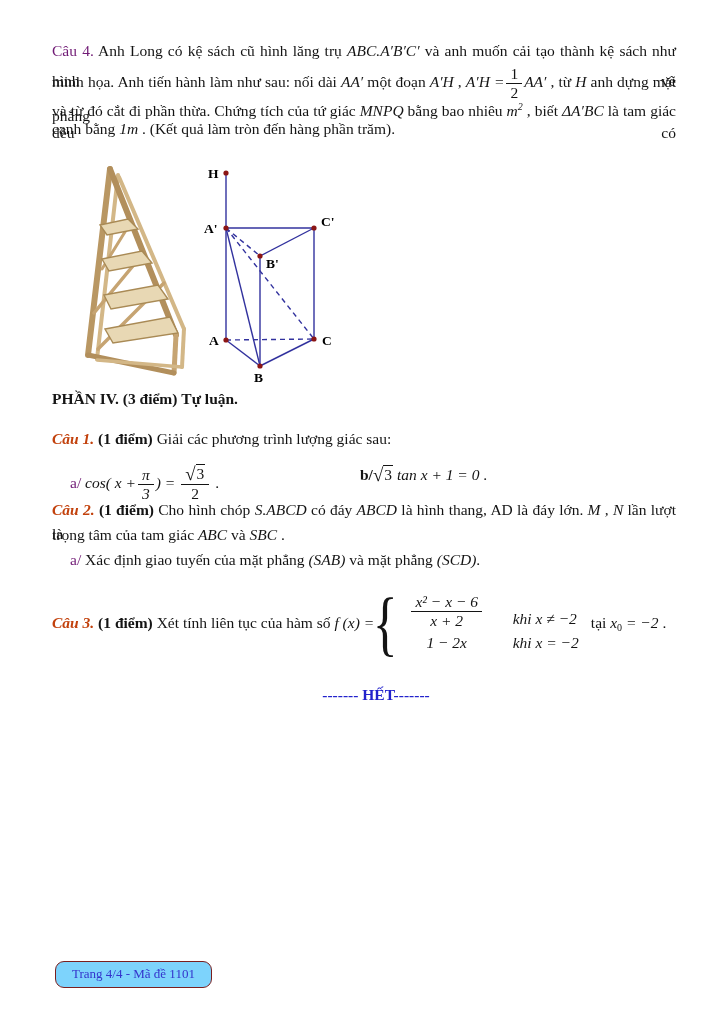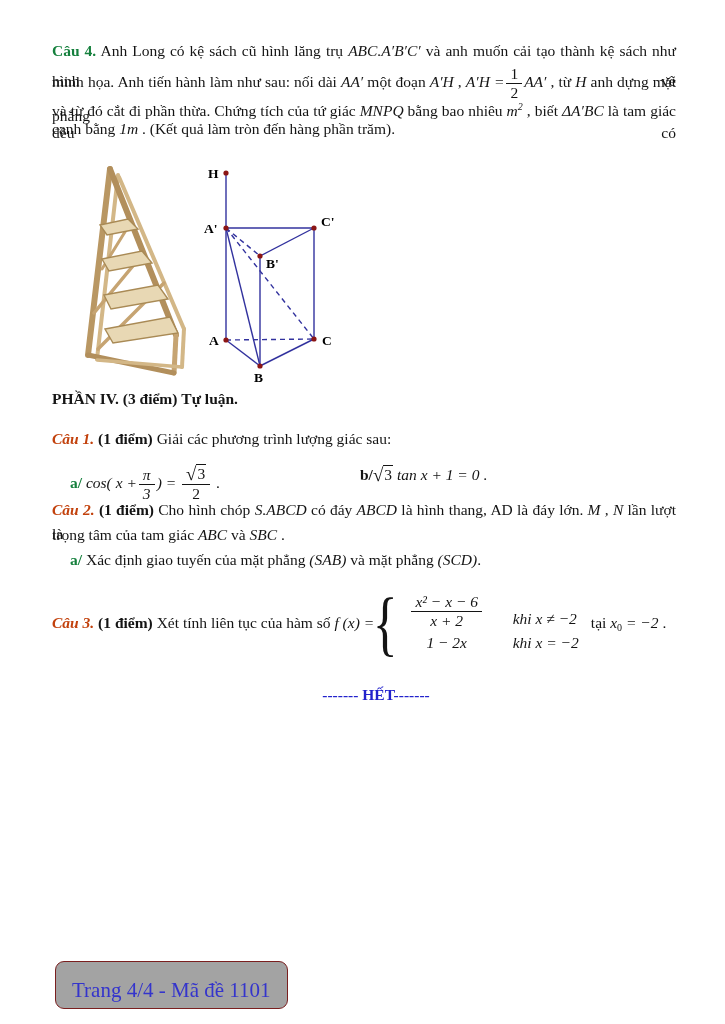--- a/index.html
+++ b/index.html
@@ -9,21 +9,21 @@
     font-family:"Liberation Serif", serif; font-size:15.5px; color:#141414;
     overflow:hidden;
   }
   .blk { position:absolute; left:52px; width:624px; }
   .jline { text-align:justify; text-align-last:justify; white-space:nowrap; }
   .jline > * { white-space:normal; }
   .h30 { height:30px; line-height:30px; }
   .h28 { height:27px; line-height:27px; }
   .h23 { height:22px; line-height:22px; }
   .mi { font-style:italic; font-family:Liberation Serif, serif; }
-  .qblue { color:#15803d; font-weight:bold; }
+  .qblue { color:#701a75; font-weight:normal; }
   .qblue-it { color:#c2410c; font-weight:bold; font-style:italic; }
   .bi { font-weight:bold; }
   .b { font-weight:bold; }
   .frac { display:inline-block; vertical-align:-11px; text-align:center; line-height:1.02; padding:0 2px; }
   .frac .num { display:block; padding:0 4px 1px; }
   .frac .den { display:block; border-top:1.2px solid #141414; padding:1px 4px 0; }
   .rad { font-size:1.22em; vertical-align:-1px; }
   .radicand { border-top:1.2px solid #141414; padding:0 1px; }
   .sup { font-size:10px; vertical-align:6px; }
   .sub0 { font-size:10px; vertical-align:-3px; font-style:normal; }
@@ -33,22 +33,22 @@
   .pw { display:inline-flex; flex-direction:column; row-gap:6px; vertical-align:middle; }
   .pw-row { display:flex; align-items:flex-end; }
   .pw-expr { min-width:96px; text-align:center; display:inline-block; }
   .pw-cond { margin-left:18px; }
   .cau3row { position:absolute; left:52px; top:590px; width:624px; height:66px;
              display:flex; align-items:center; }
   .het { position:absolute; left:64px; top:649px; width:624px; text-align:center;
          color:#2222cc; font-weight:bold;margin-top:37px; }
   .footer-box {
     position:absolute; left:55px; top:961px; display:inline-block;
-    border:1.6px solid #7a1f1f; border-radius:9px; padding:16px 16px 5px;
-    color:#3434cc; font-size:21px; background:#a3a3a3;
+    border:1.6px solid #7a1f1f; border-radius:9px; padding:4px 16px 5px;
+    color:#3434cc; font-size:13px; background:#7dd3fc;
   }
   svg text { font-family:"Liberation Serif", serif; font-weight:bold; fill:#000; }
 </style>
 </head>
 <body>
 
 <div class="page">
 
   <div class="blk" style="top:36px">
     <div class="jline h30">

